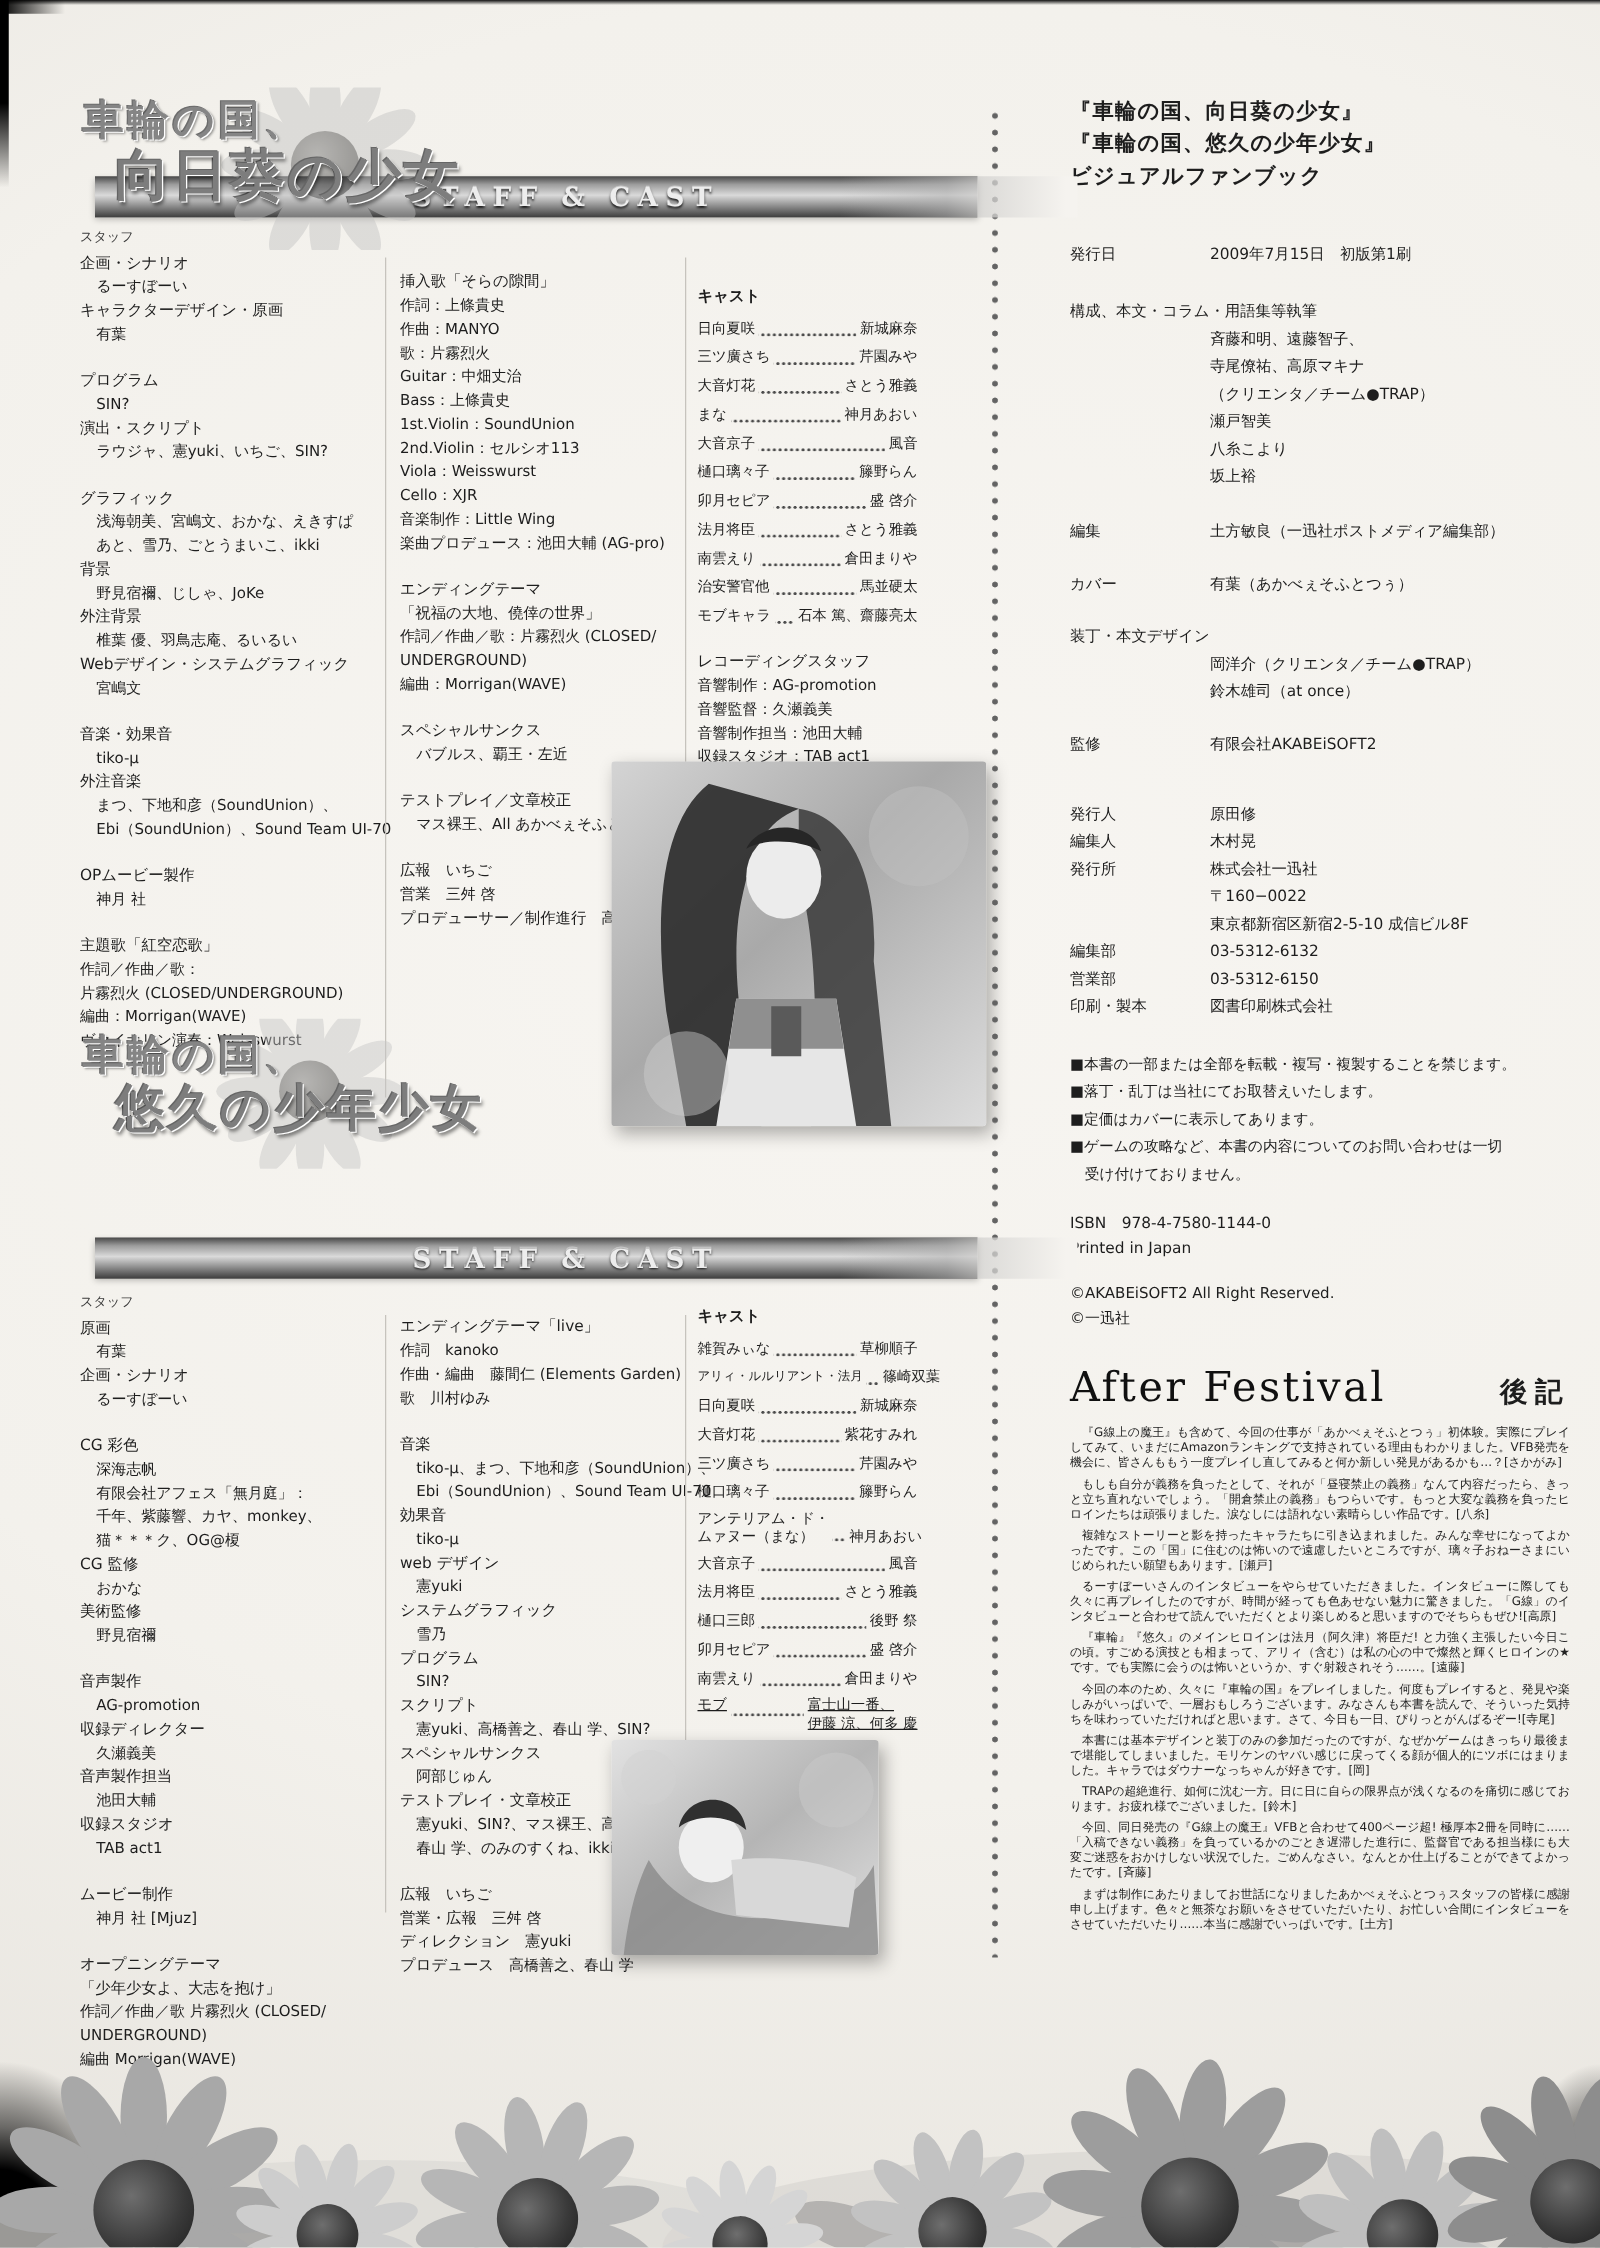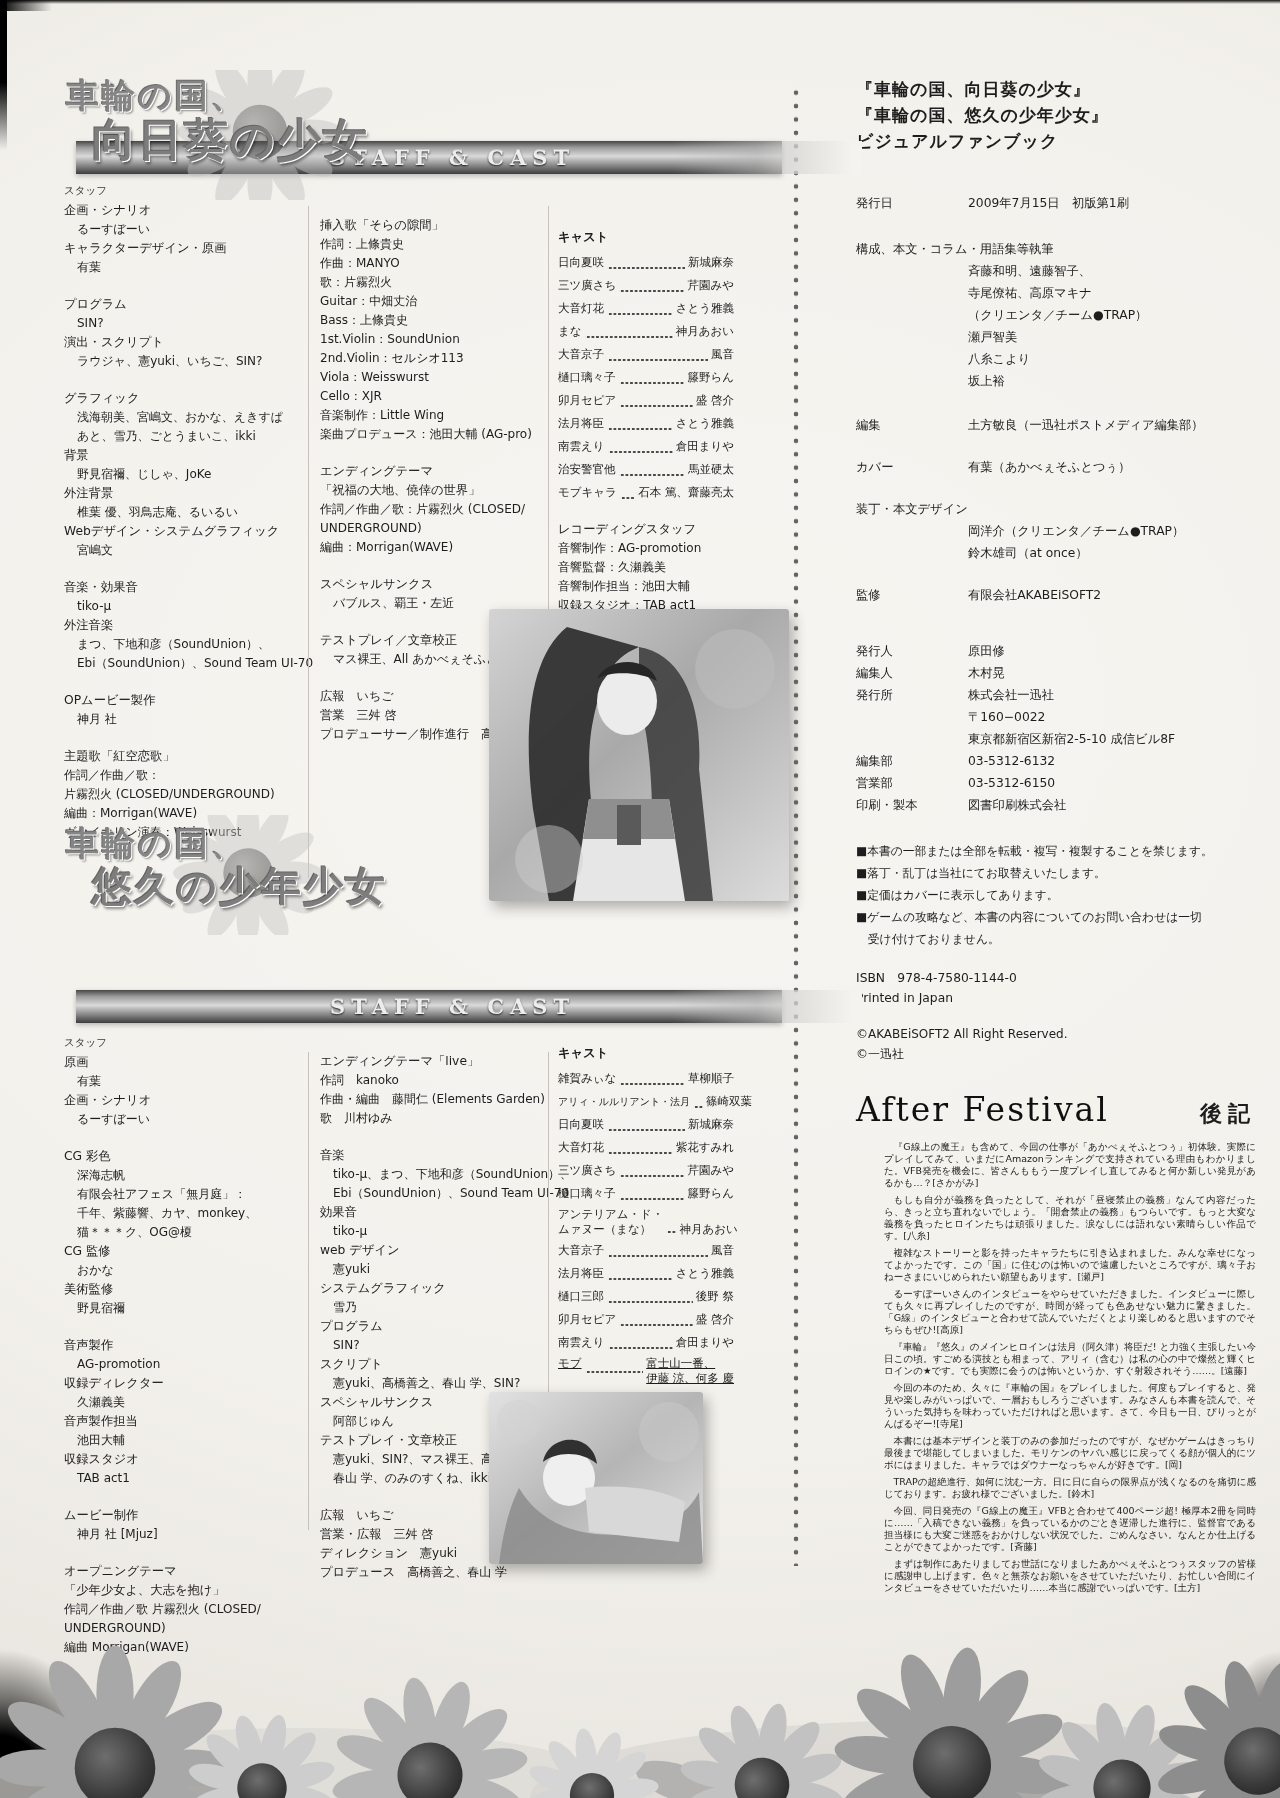--- a/index.html
+++ b/index.html
@@ -86,21 +86,21 @@
   .isbnb{margin-top:18px;font-size:12.3px;}
   .isbnb div{line-height:20px;}
   .copyb{margin-top:16px;font-size:12px;}
   .copyb div{line-height:20px;}
 
   
   .afterword{margin-top:26px;width:400px;}
   .aw-head{display:flex;align-items:flex-end;justify-content:space-between;border-bottom:none;}
   .aw-title{font-family:"DejaVu Serif",serif;font-size:33px;letter-spacing:2px;color:#101010;}
   .aw-label{font-weight:bold;font-size:22px;letter-spacing:6px;}
-  .aw-paras{margin-top:12px;margin-left:28px;}
+  .aw-paras{margin-top:12px;}
   .apara{margin:0 0 5px 0;font-size:9.5px;line-height:12px;text-align:justify;text-indent:1em;color:#222;}
 
   .flowers{position:absolute;left:0;top:1583px;z-index:4;}
 </style>
 </head>
 <body>
 
 <div class="paper"></div>
 
 <svg width="0" height="0" style="position:absolute" aria-hidden="true">

